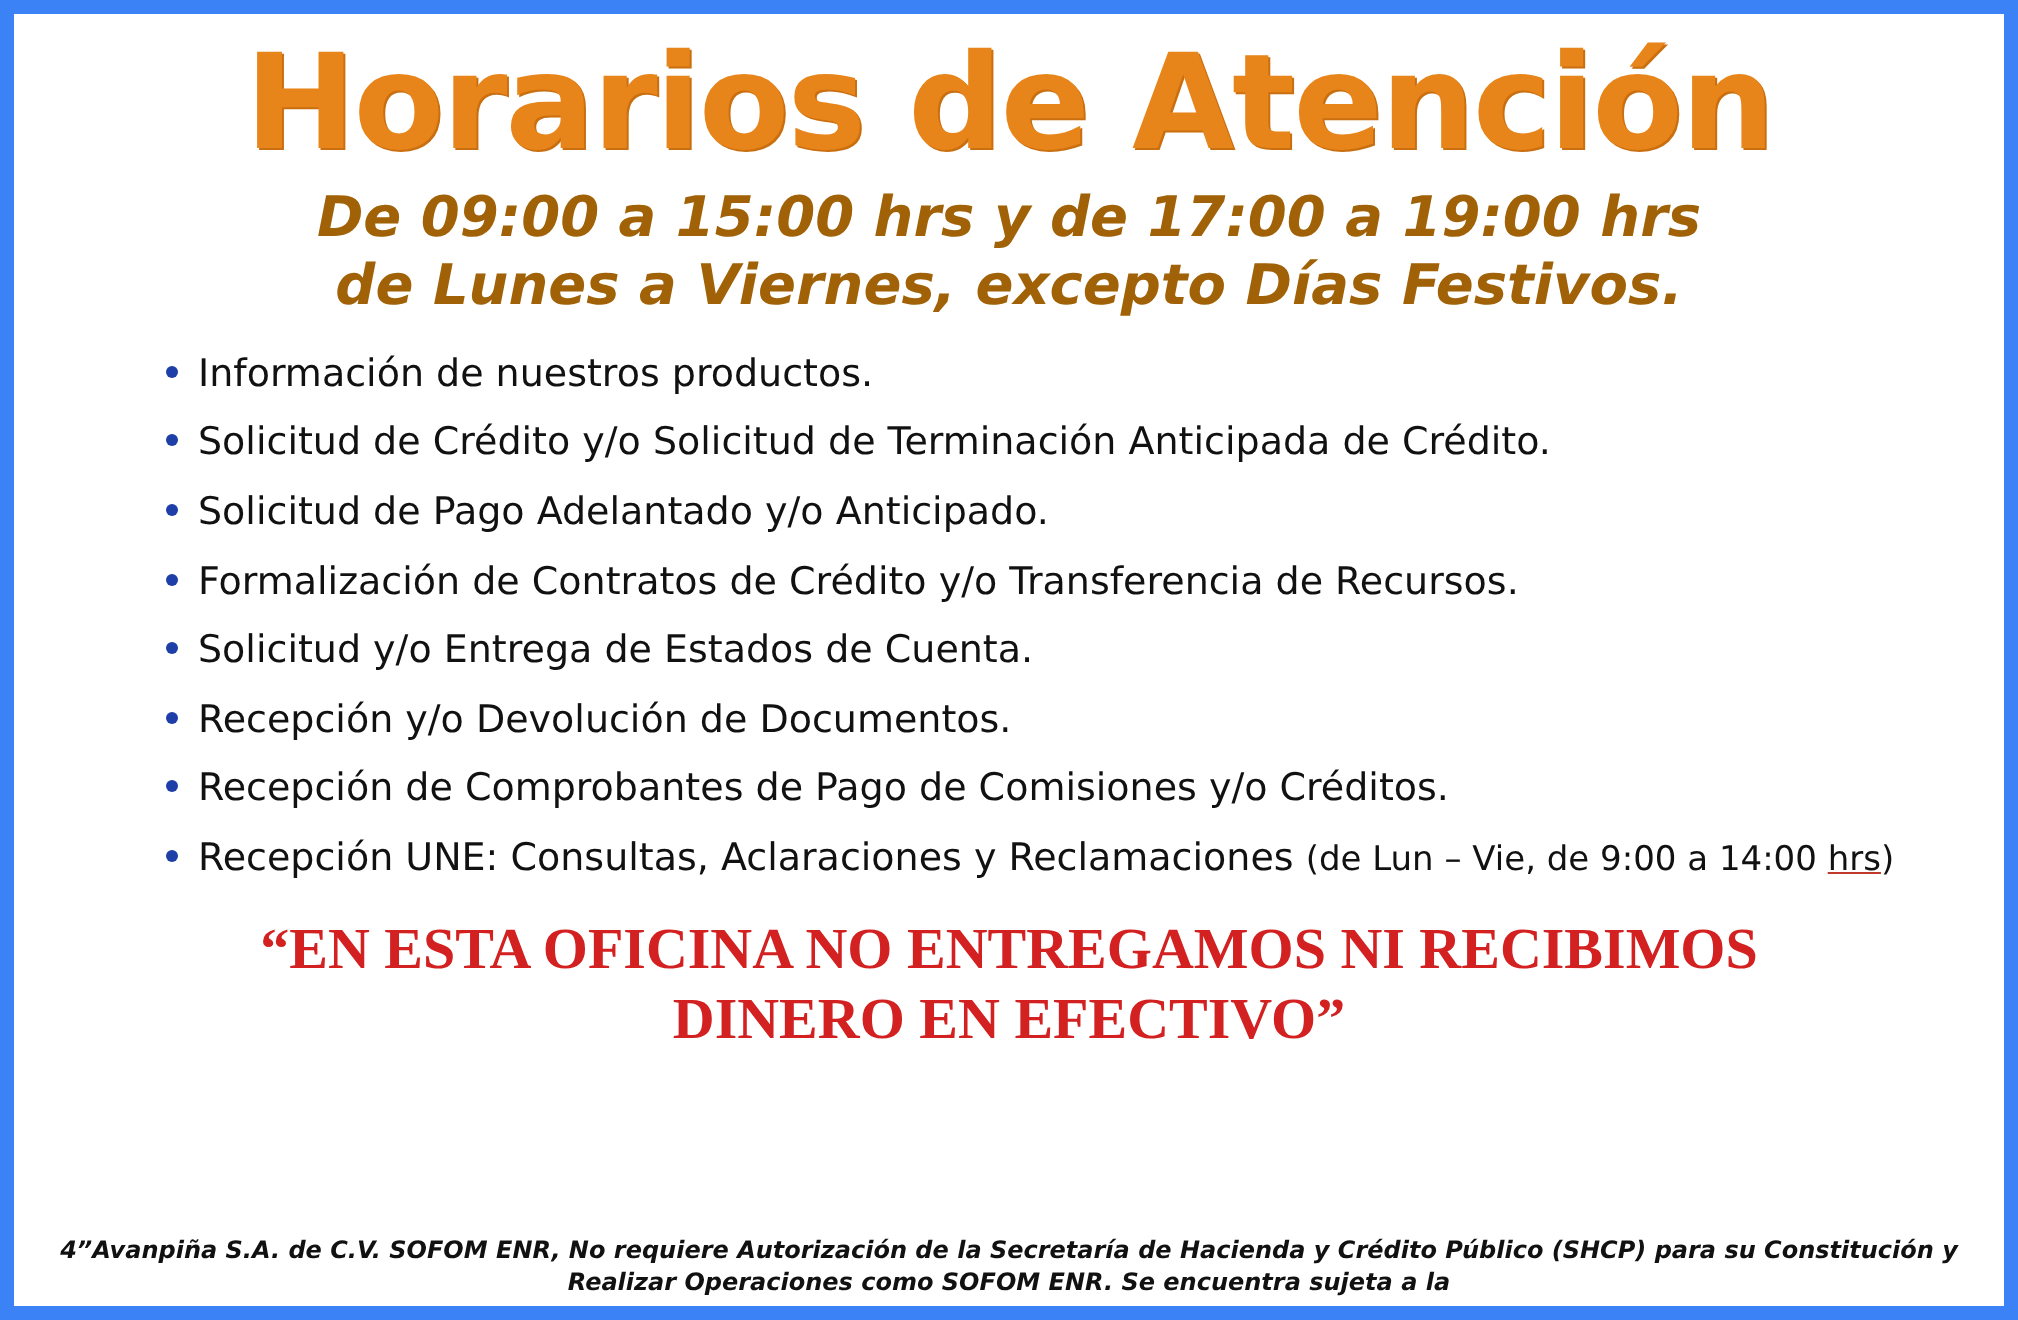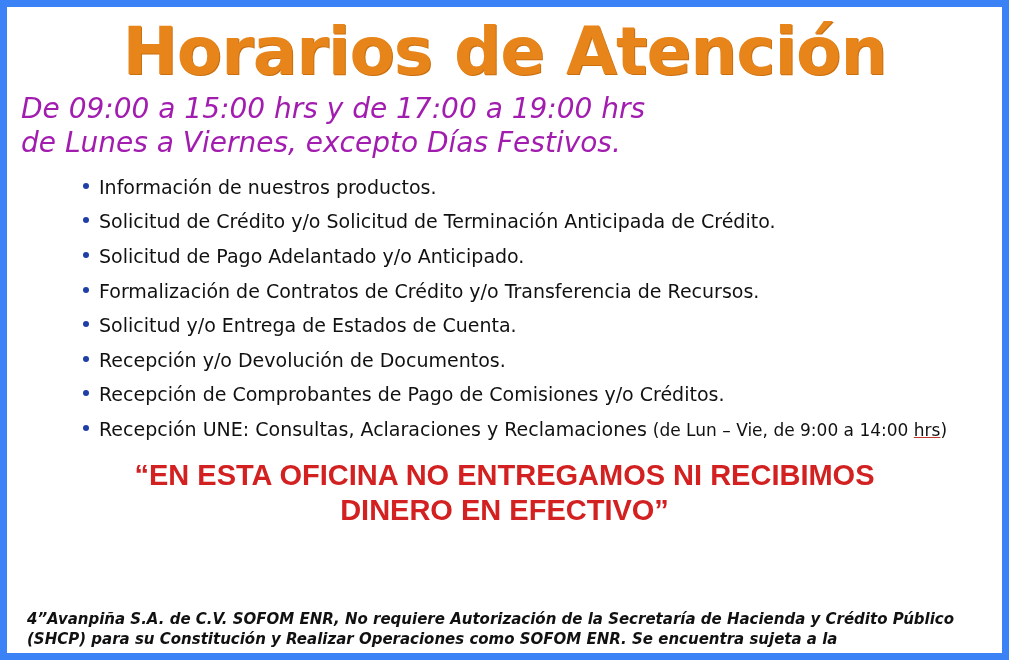--- a/index.html
+++ b/index.html
@@ -28,27 +28,27 @@
     font-family: "DejaVu Sans", sans-serif;
     font-weight: bold;
     font-size: 66px;
     line-height: 1.05;
     color: #e8851a;
     letter-spacing: -1px;
     margin-top: 4px;
     text-shadow: 1px 1px 0 #c96f10;
   }
   .subtitle {
-    text-align: left;
+    text-align: center;
     font-family: "DejaVu Sans", sans-serif;
-    font-weight: normal;
+    font-weight: bold;
     font-style: italic;
     font-size: 28px;
     line-height: 1.22;
-    color: #a21caf;
+    color: #a16207;
     margin-top: 6px;
   }
   .lead {
     text-align: center;
     font-family: "DejaVu Sans", sans-serif;
     font-weight: bold;
     font-style: italic;
     font-size: 21px;
     color: #0f7a3d;
     text-decoration: underline;
@@ -83,33 +83,33 @@
   }
   .une-small {
     font-size: 17px;
   }
   .underline-squiggle {
     text-decoration: underline;
     text-decoration-color: #c0392b;
   }
   .highlight {
     text-align: center;
-    font-family: Liberation Sans, sans-serif;
+    font-family: Liberation Serif, serif;
     font-weight: bold;
     font-size: 29px;
     line-height: 1.2;
     color: #d32020;
     margin-top: 6px;
   }
   .disclaimer {
-    text-align: left;
+    text-align: center;
     font-family: "DejaVu Sans", sans-serif;
     font-weight: bold;
     font-style: italic;
-    font-size: 15px;
+    font-size: 12px;
     line-height: 1.35;
     color: #111111;
     margin-top: 26px;
     padding: 0 6px;
   }
   .spacer { flex: 1 1 auto; }
 </style>
 </head>
 <body>
 

